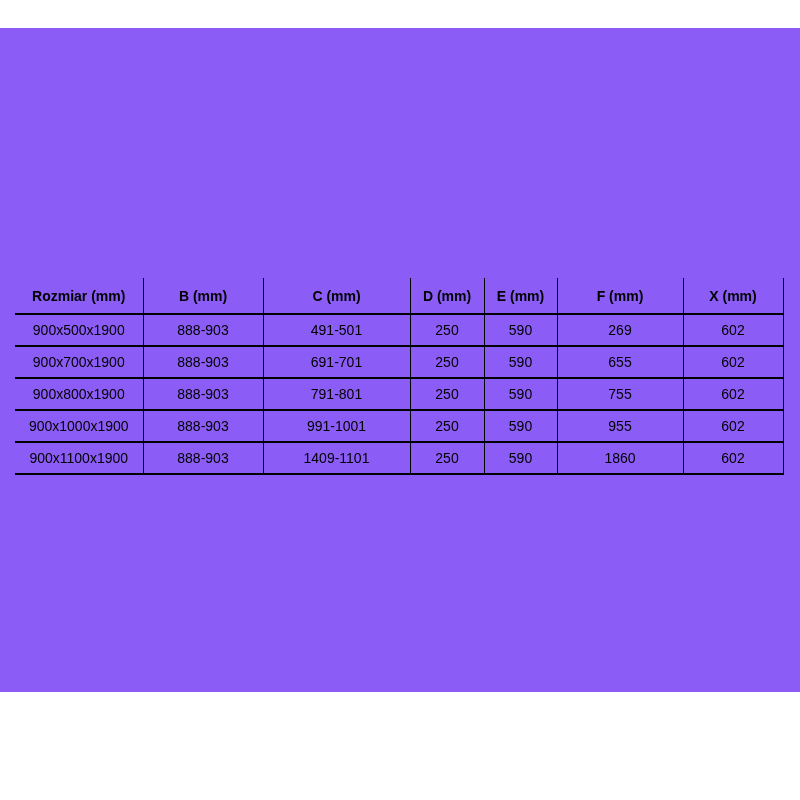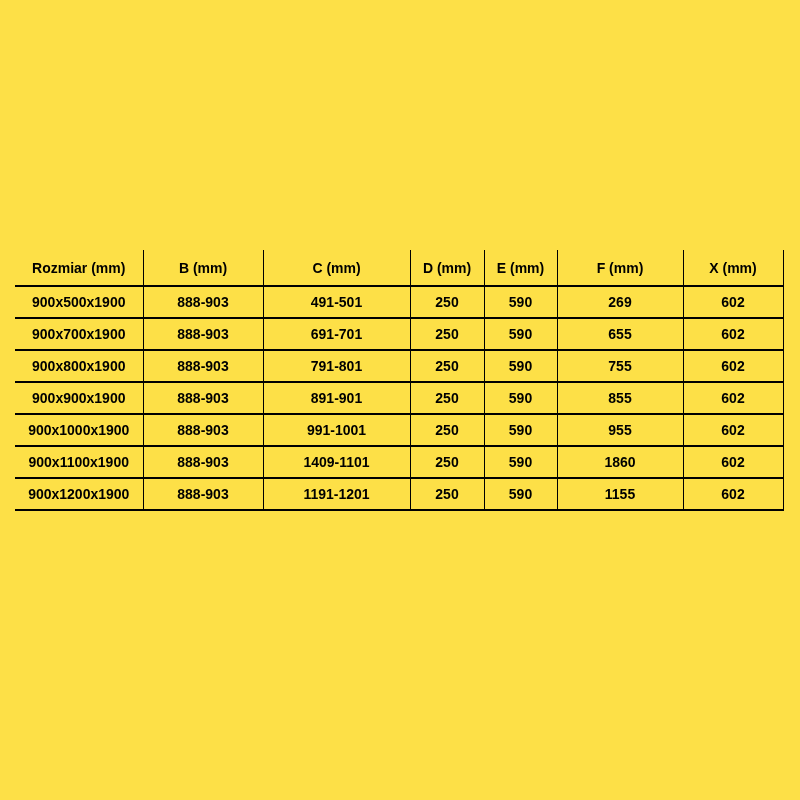--- a/index.html
+++ b/index.html
@@ -1,36 +1,36 @@
 <!DOCTYPE html>
 <html><head>
 <meta charset="utf-8">
 <style>
   html,body{margin:0;padding:0;}
   body{width:800px;height:800px;background:#ffffff;}
   .page{
-    position:relative;width:800px;height:800px;background:#fde047;
-    overflow:hidden;font-family:"Liberation Sans",sans-serif;color:#000000;
+    position:relative;width:800px;height:664px;background:#8b5cf6;
+    overflow:hidden;font-family:"Liberation Sans",sans-serif;color:#000000;margin-top:28px;
   }
   table.spec{
     position:absolute;left:15px;top:250px;width:768px;
     border-collapse:collapse;table-layout:fixed;
   }
   table.spec th,table.spec td{
     padding:0;text-align:center;vertical-align:middle;
     font-size:14px;color:#000000;overflow:hidden;white-space:nowrap;
   }
   
   table.spec th{
     font-weight:bold;height:35px;
     border-top:none;border-bottom:2px solid #000;border-left:1px solid #000;
   }
   
   table.spec td{
-    font-weight:bold;height:30px;
+    font-weight:normal;height:30px;
     border-bottom:2px solid #000;border-left:1px solid #000;
   }
   
   table.spec th:first-child,table.spec td:first-child{border-left:none;}
   
   table.spec th:last-child,table.spec td:last-child{border-right:1px solid #000;}
   col.c0{width:128px}col.c1{width:120px}col.c2{width:147px}
   col.c3{width:74px}col.c4{width:73px}col.c5{width:126px}col.c6{width:100px}
 </style>
 </head>
@@ -80,50 +80,32 @@
       <tr>
         <td>900x800x1900</td>
         <td>888-903</td>
         <td>791-801</td>
         <td>250</td>
         <td>590</td>
         <td>755</td>
         <td>602</td>
       </tr>
       <tr>
-        <td>900x900x1900</td>
-        <td>888-903</td>
-        <td>891-901</td>
-        <td>250</td>
-        <td>590</td>
-        <td>855</td>
-        <td>602</td>
-      </tr>
-      <tr>
         <td>900x1000x1900</td>
         <td>888-903</td>
         <td>991-1001</td>
         <td>250</td>
         <td>590</td>
         <td>955</td>
         <td>602</td>
       </tr>
       <tr>
         <td>900x1100x1900</td>
         <td>888-903</td>
         <td>1409-1101</td>
         <td>250</td>
         <td>590</td>
         <td>1860</td>
         <td>602</td>
       </tr>
-      <tr>
-        <td>900x1200x1900</td>
-        <td>888-903</td>
-        <td>1191-1201</td>
-        <td>250</td>
-        <td>590</td>
-        <td>1155</td>
-        <td>602</td>
-      </tr>
     </tbody>
   </table>
 </div>
 
 </body></html>

